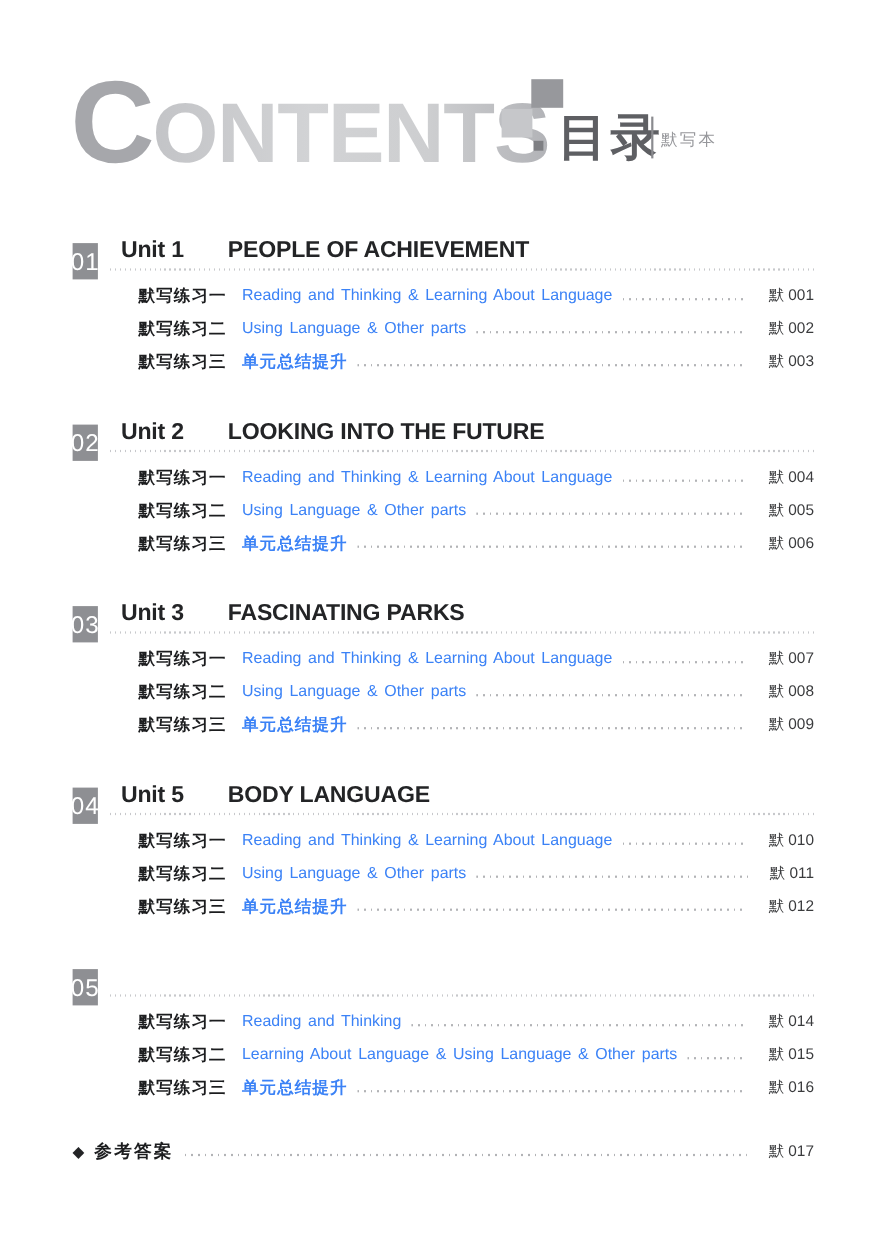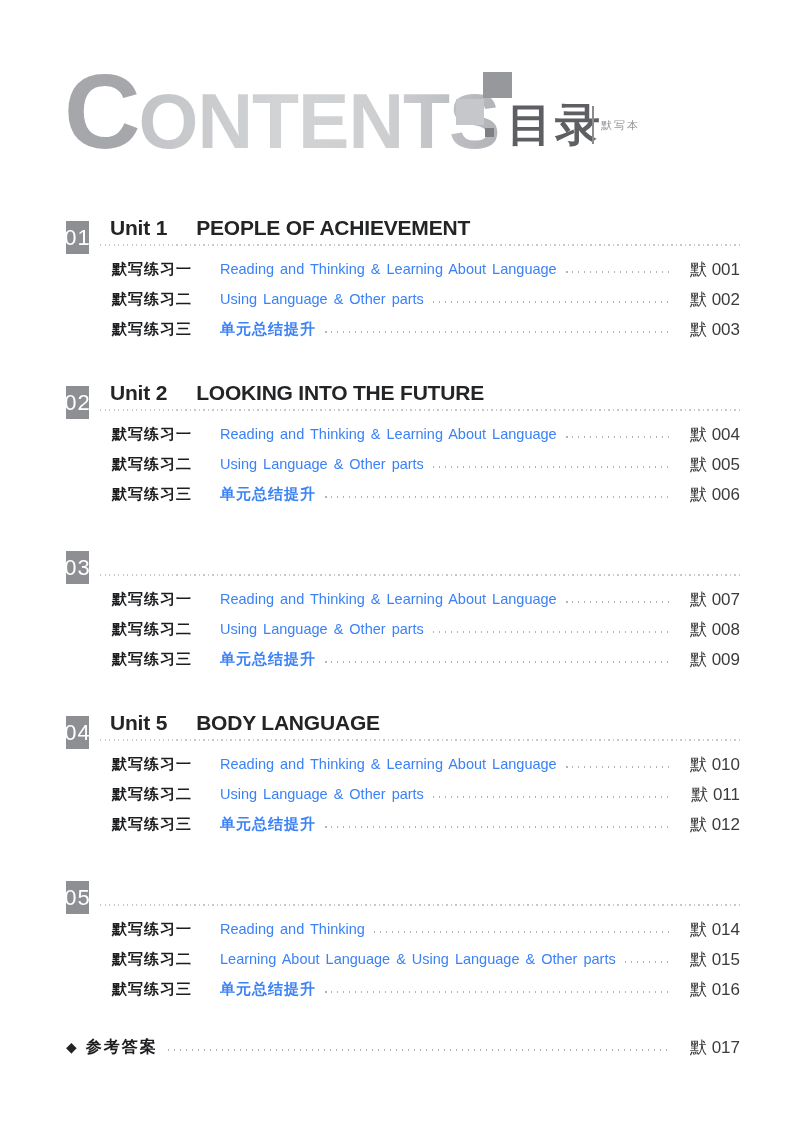--- a/index.html
+++ b/index.html
@@ -40,65 +40,65 @@
     position: absolute; left: 507px; top: 102px;
     font-size: 45px; font-weight: 700; color: #5e5f63;
     letter-spacing: 3px; line-height: 1;
   }
   .cn-divider {
     position: absolute; left: 592px; top: 106px;
     width: 2px; height: 38px; background: #8a8b8f;
   }
   .edition {
     position: absolute; left: 601px; top: 118px;
-    font-size: 11px; color: #96979b; letter-spacing: 2px;
+    font-size: 15px; color: #96979b; letter-spacing: 2px;
   }
 
   
   .unit { position: absolute; left: 66px; width: 674px; height: 152px; }
   .u1 { top: 212px; } .u2 { top: 377px; } .u3 { top: 542px; } .u4 { top: 707px; } .u5 { top: 872px; }
 
   .unit-head { position: relative; height: 42px; }
   .badge {
     position: absolute; left: 0; top: 9px;
     width: 23px; height: 33px; background: #8e8f93;
     color: #ffffff; font-size: 22px; font-weight: 400;
     display: flex; align-items: center; justify-content: center;
     letter-spacing: 1px;
   }
   .unit-titlebar {
     position: absolute; left: 44px; top: 4px;
     font-size: 21px; font-weight: 700; color: #232426;
     letter-spacing: -0.2px; white-space: nowrap;
   }
-  .unit-name { margin-left: 29px; }
+  .unit-name { margin-left: 40px; }
   .unit-sep {
     position: absolute; left: 34px; right: 0; top: 32px; height: 2px;
     background: repeating-linear-gradient(to right, #c7c8cb 0 1.2px, transparent 1.2px 4.5px);
   }
 
   .rows { position: absolute; left: 46px; right: 0; top: 42px; }
   .row { height: 30px; display: flex; align-items: center; }
   .row-label {
     width: 108px; flex: 0 0 108px;
     font-size: 15px; font-weight: 700; color: #1c1d1f;
-    letter-spacing: 1px; white-space: nowrap;
+    letter-spacing: 1px; white-space: nowrap; text-align: center;
   }
   .row-desc {
     font-size: 14.5px; color: #3b82f6;
     word-spacing: 2px; margin-right: 9px; white-space: nowrap;
   }
   .row-desc.cn { font-weight: 700; font-size: 15px; letter-spacing: 1px; }
   .leader {
     flex: 1; height: 2px; transform: translateY(3px);
     background: repeating-linear-gradient(to right, #b2b3b6 0 1.5px, transparent 1.5px 6px);
     min-width: 20px;
   }
   .row-page {
-    margin-left: 20px; font-size: 17px; color: #3a3b3d; white-space: nowrap;
+    margin-left: 20px; font-size: 14px; color: #3a3b3d; white-space: nowrap;
   }
 
   
   .answers {
     position: absolute; left: 66px; right: 66px; top: 1032px;
     height: 30px; display: flex; align-items: center;
   }
   .diamond { font-size: 14px; color: #232426; margin-right: 9px; line-height: 1; }
   .answers-label {
     font-size: 16px; font-weight: 700; color: #1c1d1f;
@@ -177,20 +177,23 @@
         <span class="row-desc cn">单元总结提升</span>
         <span class="leader"></span>
         <span class="row-page">默 006</span>
       </div>
     </div>
   </div>
 
   <div class="unit u3">
     <div class="unit-head">
       <div class="badge">03</div>
+      <div class="unit-titlebar">
+        <span>Unit 3</span><span class="unit-name">FASCINATING PARKS</span>
+      </div>
       <div class="unit-sep"></div>
     </div>
     <div class="rows">
       <div class="row">
         <span class="row-label">默写练习一</span>
         <span class="row-desc">Reading and Thinking &amp; Learning About Language</span>
         <span class="leader"></span>
         <span class="row-page">默 007</span>
       </div>
       <div class="row">

